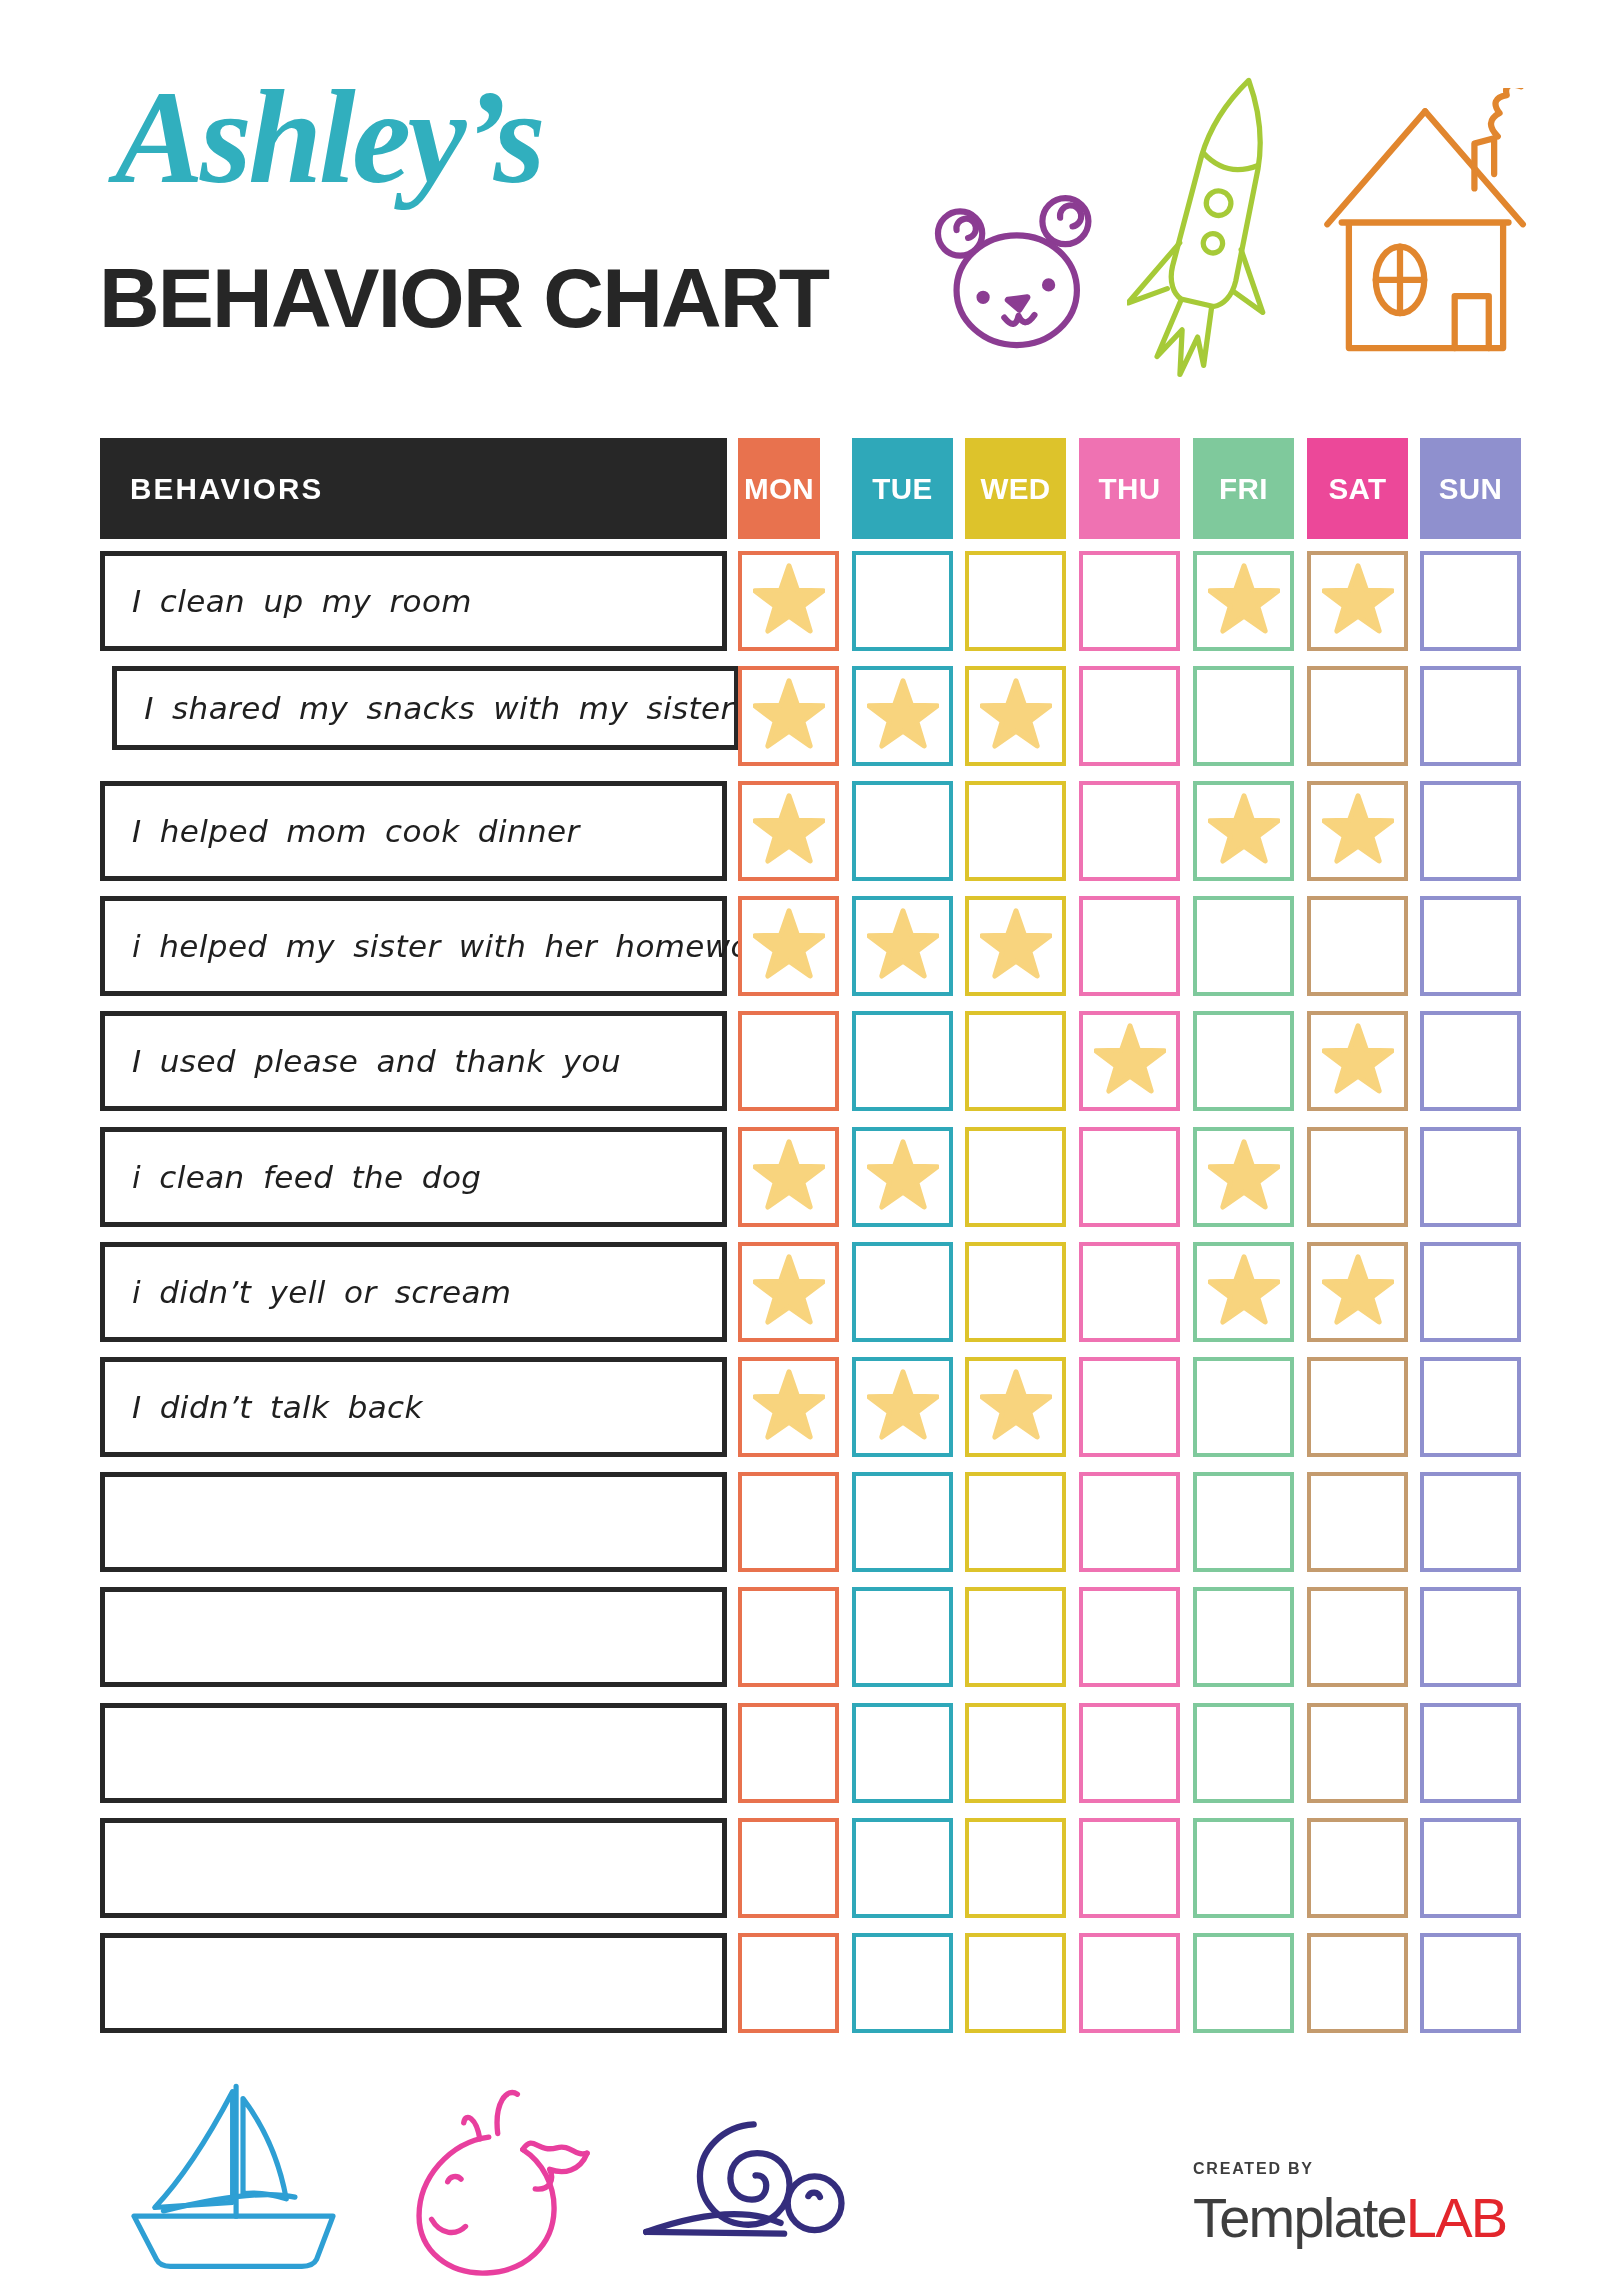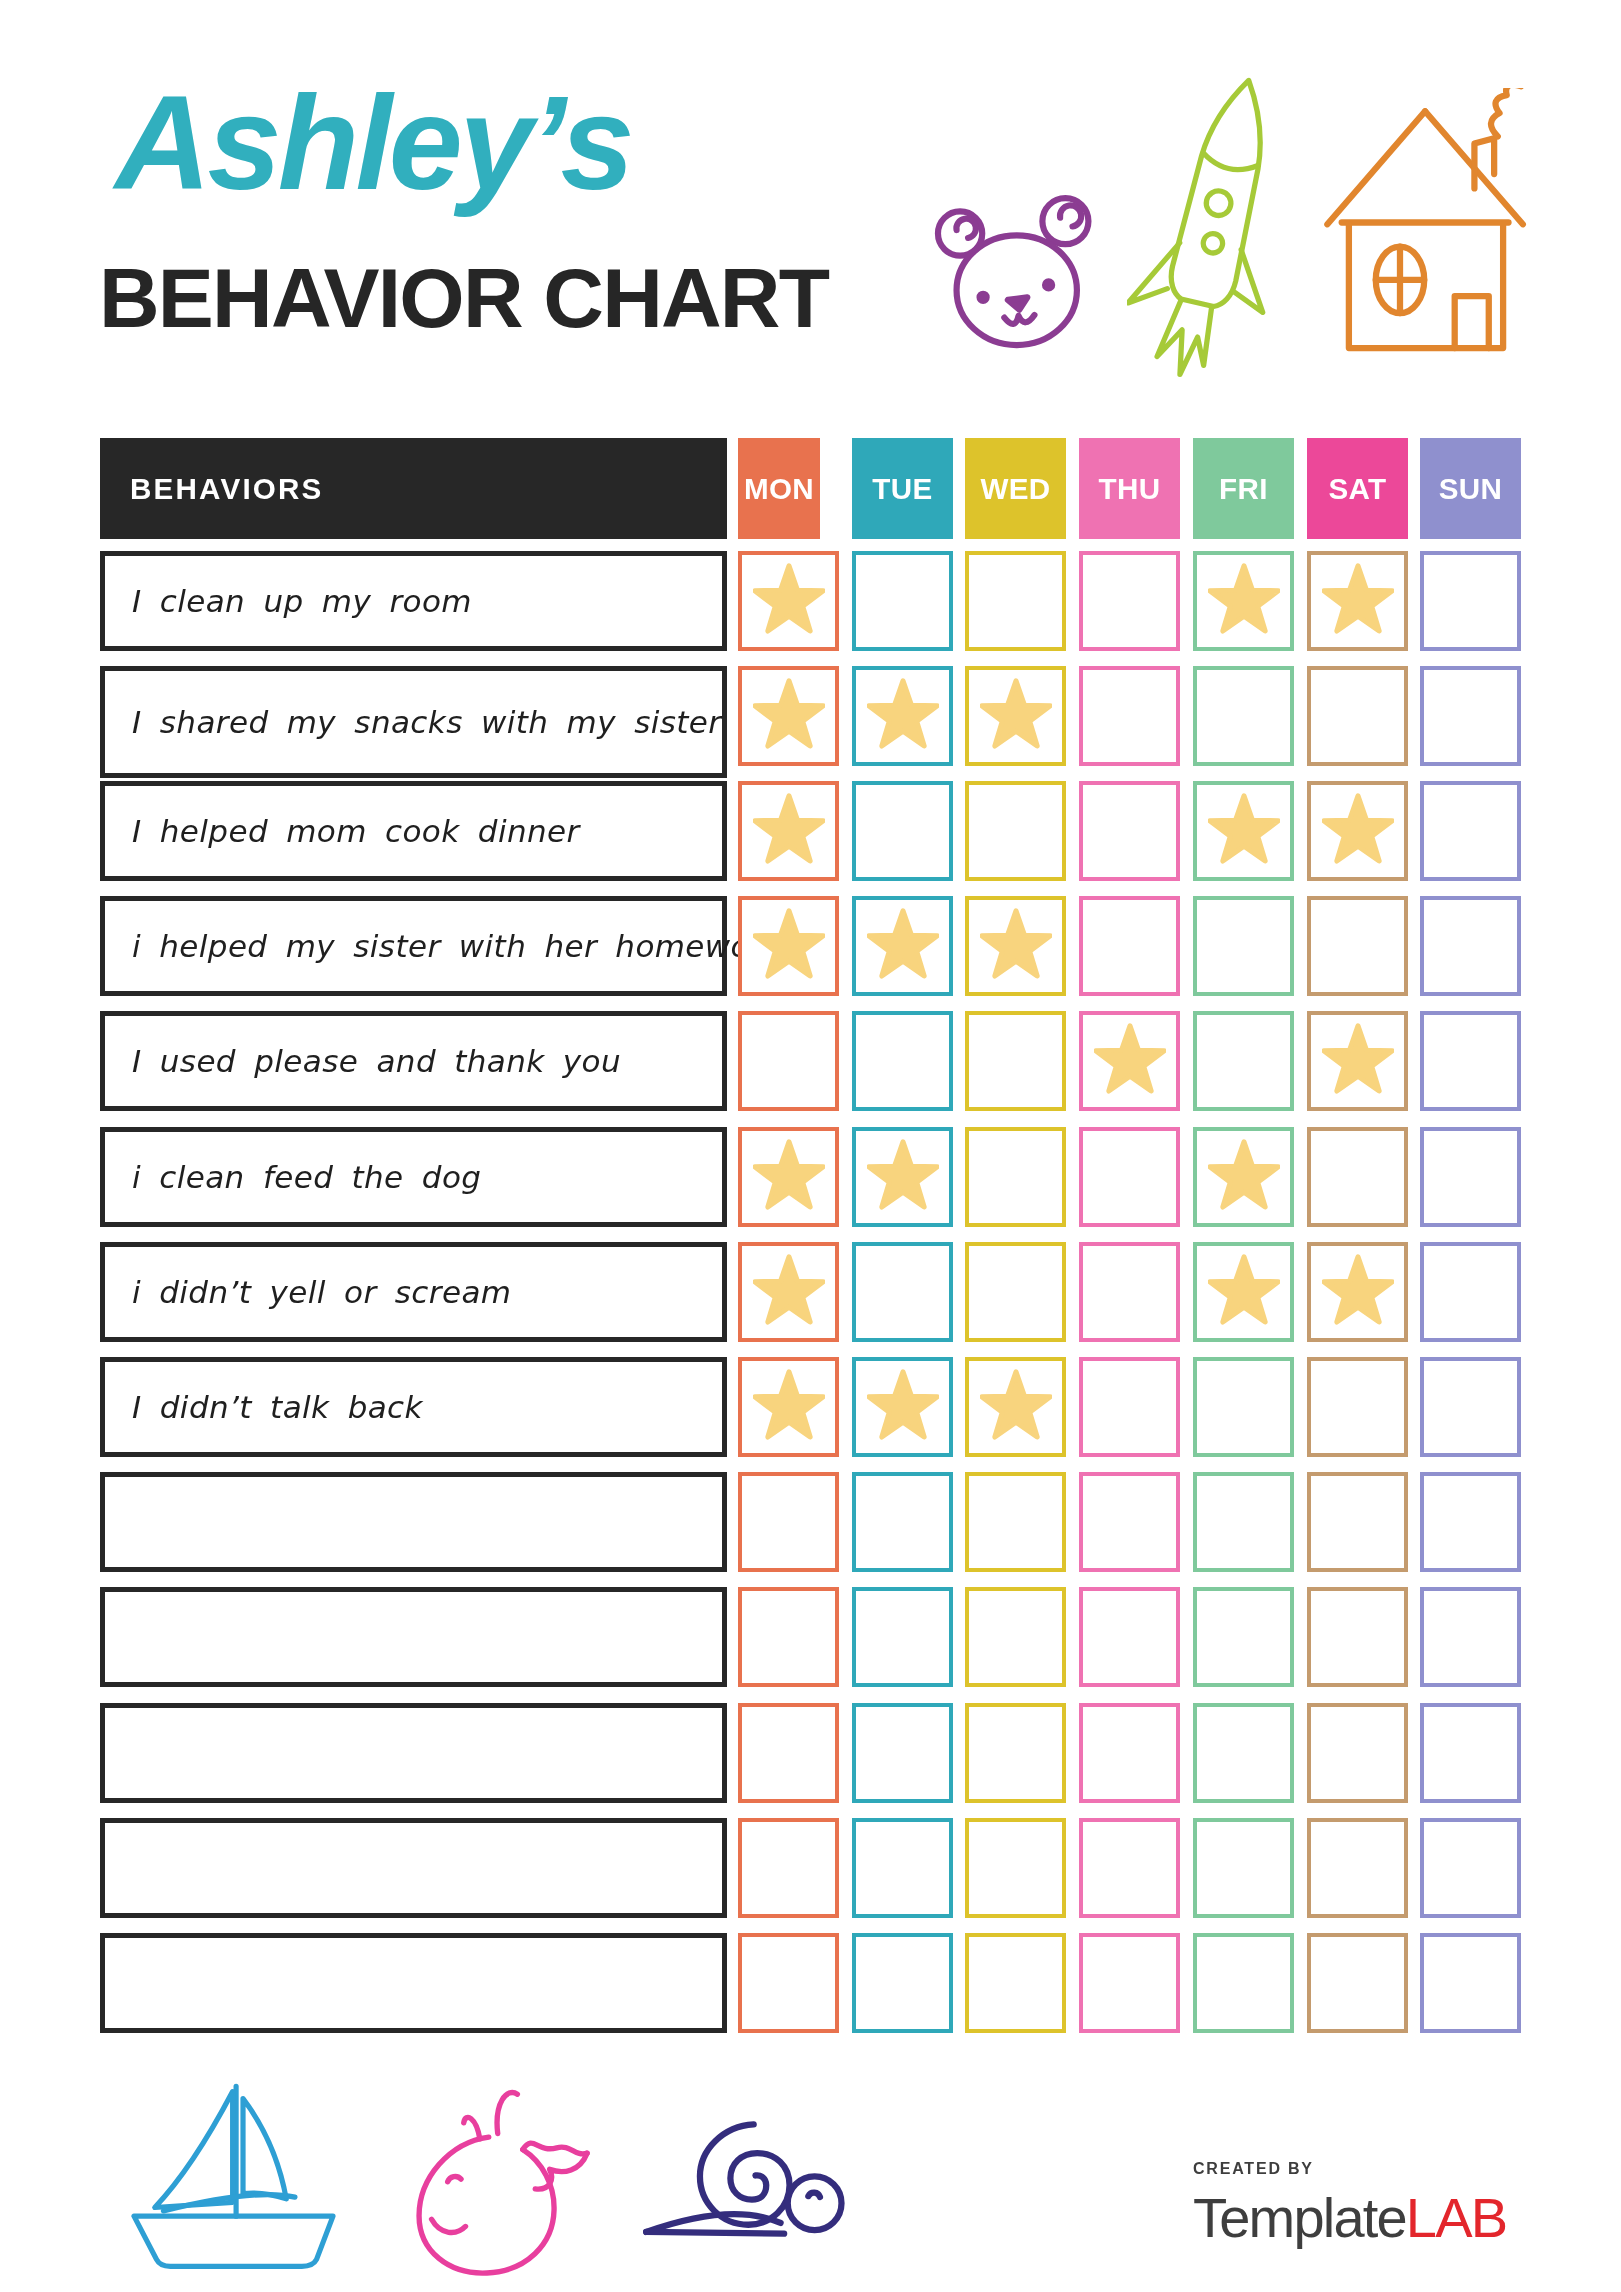--- a/index.html
+++ b/index.html
@@ -8,22 +8,22 @@
     width: 1621px;
     height: 2293px;
     background: #ffffff;
     overflow: hidden;
     font-family: "Liberation Sans", sans-serif;
   }
   
   .script-title {
     position: absolute;
     left: 115px;
-    top: 70px;
-    font-family: Liberation Sans, sans-serif;
+    top: 64px;
+    font-family: Liberation Serif, serif;
     font-style: italic;
     font-weight: bold;
     font-size: 133px;
     line-height: 1.1;
     letter-spacing: -3.6px;
   }
   .main-title {
     position: absolute;
     left: 99px;
     top: 256px;
@@ -179,21 +179,21 @@
         <svg viewBox="0 0 100 100">
           <polygon points="50,4 61.8,37.8 97.6,38.5 69,60.2 79.4,94.4 50,74 20.6,94.4 31,60.2 2.4,38.5 38.2,37.8" fill="#f8d47e" stroke="#f8d47e" stroke-width="7" stroke-linejoin="round"></polygon>
         </svg>
       </div>
       <div class="day-cell" style="left: 1307px; top: 551px; width: 101px; height: 100px; border-color: rgb(196, 155, 110);">
         <svg viewBox="0 0 100 100">
           <polygon points="50,4 61.8,37.8 97.6,38.5 69,60.2 79.4,94.4 50,74 20.6,94.4 31,60.2 2.4,38.5 38.2,37.8" fill="#f8d47e" stroke="#f8d47e" stroke-width="7" stroke-linejoin="round"></polygon>
         </svg>
       </div>
       <div class="day-cell" style="left: 1420px; top: 551px; width: 101px; height: 100px; border-color: rgb(143, 144, 206);"></div>
-      <div class="behavior-box" style="left: 100px; top: 666px; width: 627px; height: 112px;">
+      <div class="behavior-box" style="left: 112px; top: 666px; width: 627px; height: 84px; justify-content: center;">
         <span>I shared my snacks with my sister</span>
       </div>
       <div class="day-cell" style="left: 738px; top: 666px; width: 101px; height: 100px; border-color: rgb(232, 114, 78);">
         <svg viewBox="0 0 100 100">
           <polygon points="50,4 61.8,37.8 97.6,38.5 69,60.2 79.4,94.4 50,74 20.6,94.4 31,60.2 2.4,38.5 38.2,37.8" fill="#f8d47e" stroke="#f8d47e" stroke-width="7" stroke-linejoin="round"></polygon>
         </svg>
       </div>
       <div class="day-cell" style="left: 852px; top: 666px; width: 101px; height: 100px; border-color: rgb(47, 168, 185);">
         <svg viewBox="0 0 100 100">
           <polygon points="50,4 61.8,37.8 97.6,38.5 69,60.2 79.4,94.4 50,74 20.6,94.4 31,60.2 2.4,38.5 38.2,37.8" fill="#f8d47e" stroke="#f8d47e" stroke-width="7" stroke-linejoin="round"></polygon>

